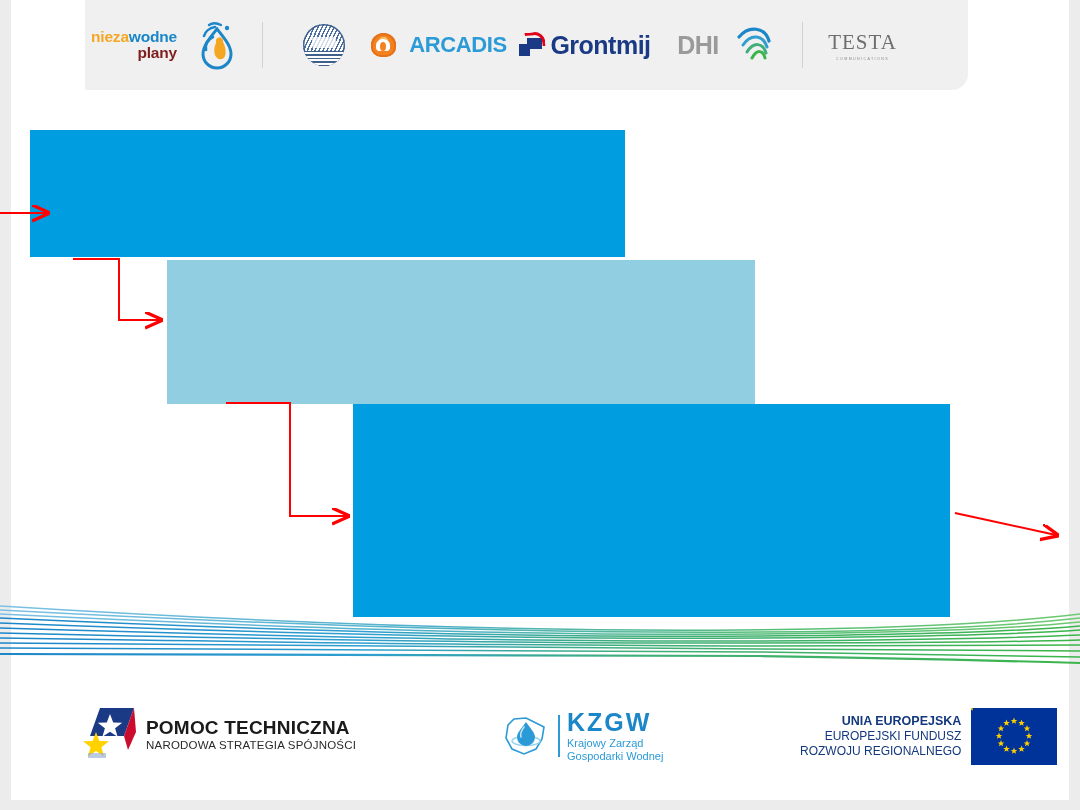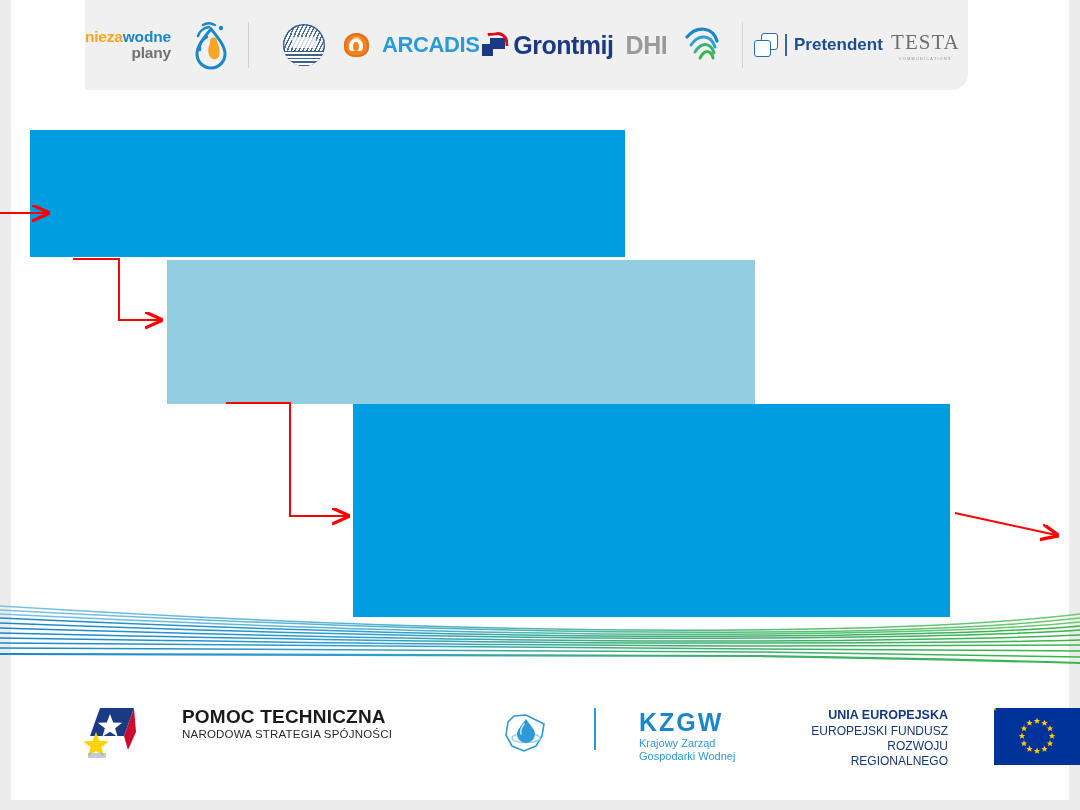--- a/index.html
+++ b/index.html
@@ -52,21 +52,21 @@
   .nz-wrap { display: flex; align-items: center; gap: 16px; }
   .nz-text {
     text-align: right;
     line-height: 1.02;
     font-weight: bold;
     font-size: 15.5px;
     letter-spacing: -0.2px;
   }
   .nz-l1 .a { color: #f5a623; }
   .nz-l1 .b { color: #1b86c8; }
-  .nz-l2 { color: #737373; }
+  .nz-l2 { color: #7f1d1d; }
   .nz-drop { position: relative; width: 46px; height: 52px; }
 
   
   .imgw-circle {
     width: 42px; height: 42px; border-radius: 50%;
     background:
       repeating-linear-gradient(115deg, #4a6fa0 0 1.4px, #ffffff 1.4px 3.6px);
     position: relative; overflow: hidden;
     box-shadow: inset 0 0 0 1.4px #3f5f8d;
   }
@@ -154,21 +154,21 @@
     pointer-events: none;
   }
 
   
   .wave-layer {
     position: absolute; left: 0; top: 580px; width: 1080px; height: 90px;
   }
 
   
   .footer { position: absolute; left: 0; top: 690px; width: 1080px; height: 100px; }
-  .footer-item { position: absolute; display: flex; align-items: flex-start; gap: 36px; }
+  .footer-item { position: absolute; display: flex; align-items: center; }
 
   .nss-text { margin-left: 8px; }
   .nss-l1 {
     font-weight: bold; font-size: 19px; color: #1a1a1a; letter-spacing: .2px;
   }
   .nss-l2 { font-size: 11.5px; color: #2a2a2a; letter-spacing: .2px; }
 
   .kzgw-text { margin-left: 7px; }
   .kzgw-l1 {
     font-weight: bold; font-size: 25px; color: #1b86c8; letter-spacing: 2px;
@@ -248,30 +248,20 @@
           <path d="M15 33 C20 24 26 25 28 33" fill="none" stroke="#3bb54a" stroke-width="3" stroke-linecap="round"></path>
         </svg>
       </div>
     </div>
   </div>
 
   <div class="logo-slot" style="width:26px;">
     <div class="vdiv"></div>
   </div>
 
-  <div class="logo-slot" style="width:130px;">
-    <div class="pretendent">
-      <div class="pt-mark">
-        <div class="pt-sq" style="left:7px; top:0px;"></div>
-        <div class="pt-sq" style="left:0px; top:7px;"></div>
-      </div>
-      <div class="pt-bar"></div>
-      <div class="pt-text">Pretendent</div>
-    </div>
-  </div>
 
   <div class="logo-slot" style="width:95px;">
     <div class="testa">
       <div class="testa-main">TESTA</div>
       <div class="testa-sub">COMMUNICATIONS</div>
     </div>
   </div>
 </div>
 
 <div class="block block-1" style="background:#009ee0;"></div>

